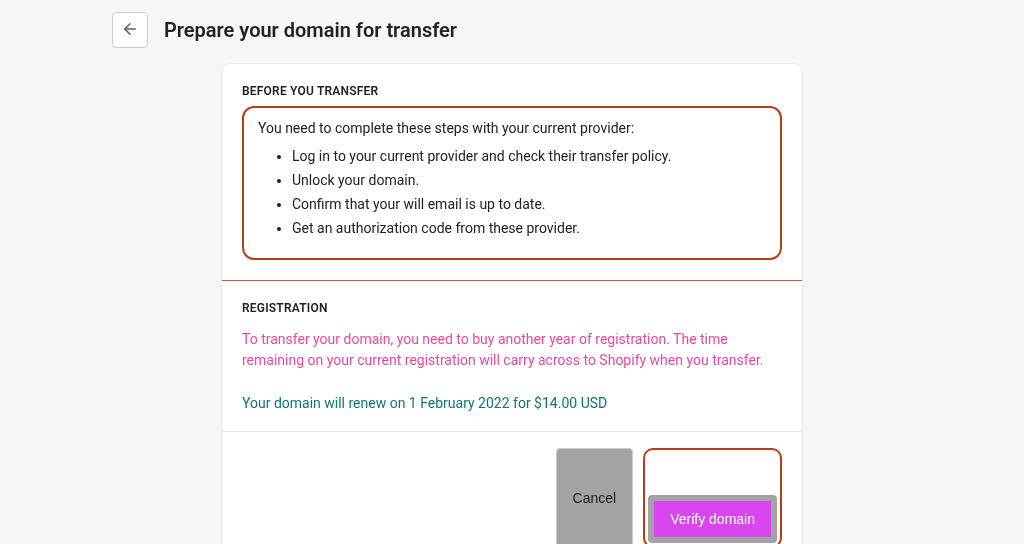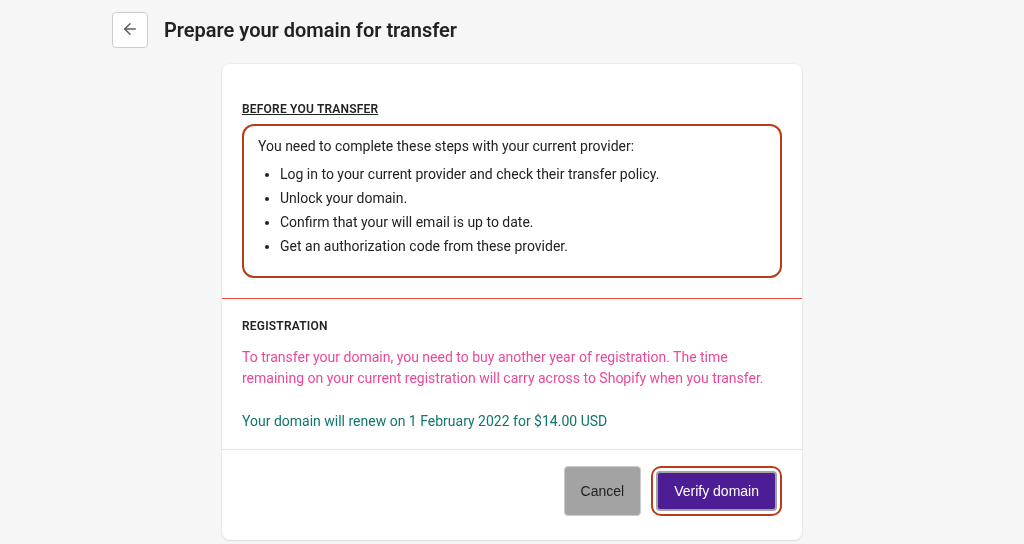--- a/index.html
+++ b/index.html
@@ -57,40 +57,38 @@
     color: #6d7175;
     font-size: 14px;
     margin-left: 6px;
   }
   .subhead {
     font-size: 12px;
     font-weight: 600;
     letter-spacing: 0.2px;
     color: #202223;
     text-transform: uppercase;
-    margin-top: 18px;
     margin-bottom: 8px;
-    text-decoration: underline;
   }
   .highlight-box {
     border: 2px solid #b83c1a;
     border-radius: 12px;
     padding: 12px 14px 14px;
     margin-top: 2px;
   }
   .intro-text {
     color: #202223;
     margin-bottom: 12px;
   }
   ul.steps {
     list-style: disc;
     padding-left: 22px;
   }
   ul.steps li {
-    margin: 8px 0;
+    margin: 8px 12px;
   }
   .reg-head {
     font-size: 12px;
     font-weight: 600;
     letter-spacing: 0.2px;
     text-transform: uppercase;
     margin-bottom: 14px;
   }
   .reg-body {
     line-height: 1.5;
@@ -121,23 +119,24 @@
     background: #a3a3a3;
     border: 1px solid #c9cccf;
     color: #202223;
   }
   .btn-primary-wrap {
     border: 2px solid #b83c1a;
     border-radius: 10px;
     padding: 3px;
   }
   .btn-primary {
-    background: #4c1d95;
-    border: 2px solid #a3a3a3;
+    background: #d946ef;
+    border: 6px solid #a3a3a3;
     color: #fff;
+    margin-top: 42px;
   }
 </style>
 </head>
 <body>
 
 <div class="page">
   <div class="header">
     <button class="back-btn">
       <span>
         <svg viewBox="0 0 24 24" fill="none" stroke="currentColor" stroke-width="2" stroke-linecap="round" stroke-linejoin="round">

